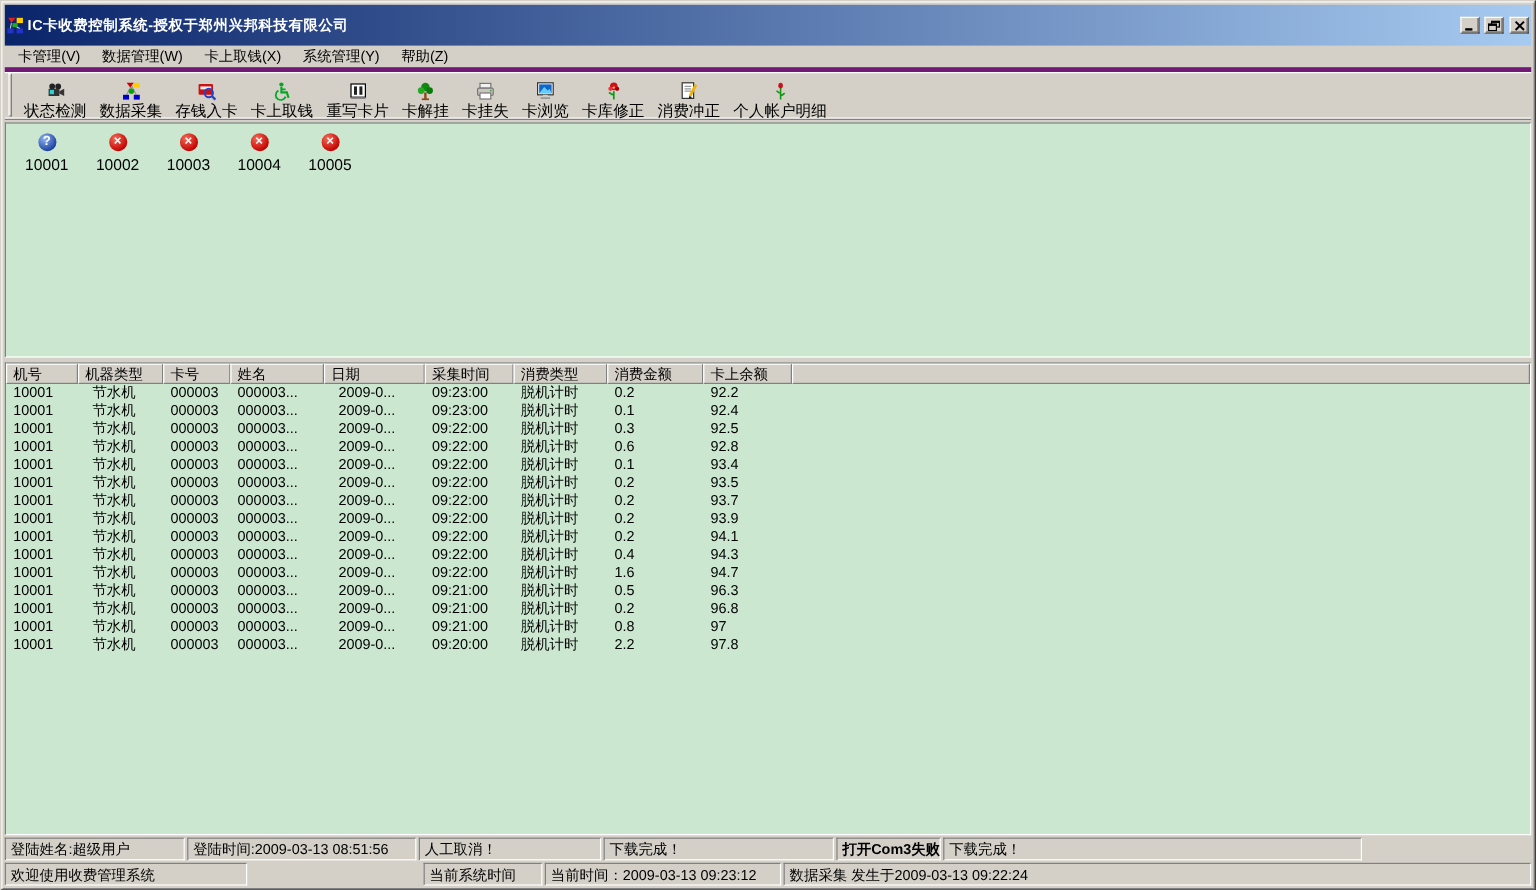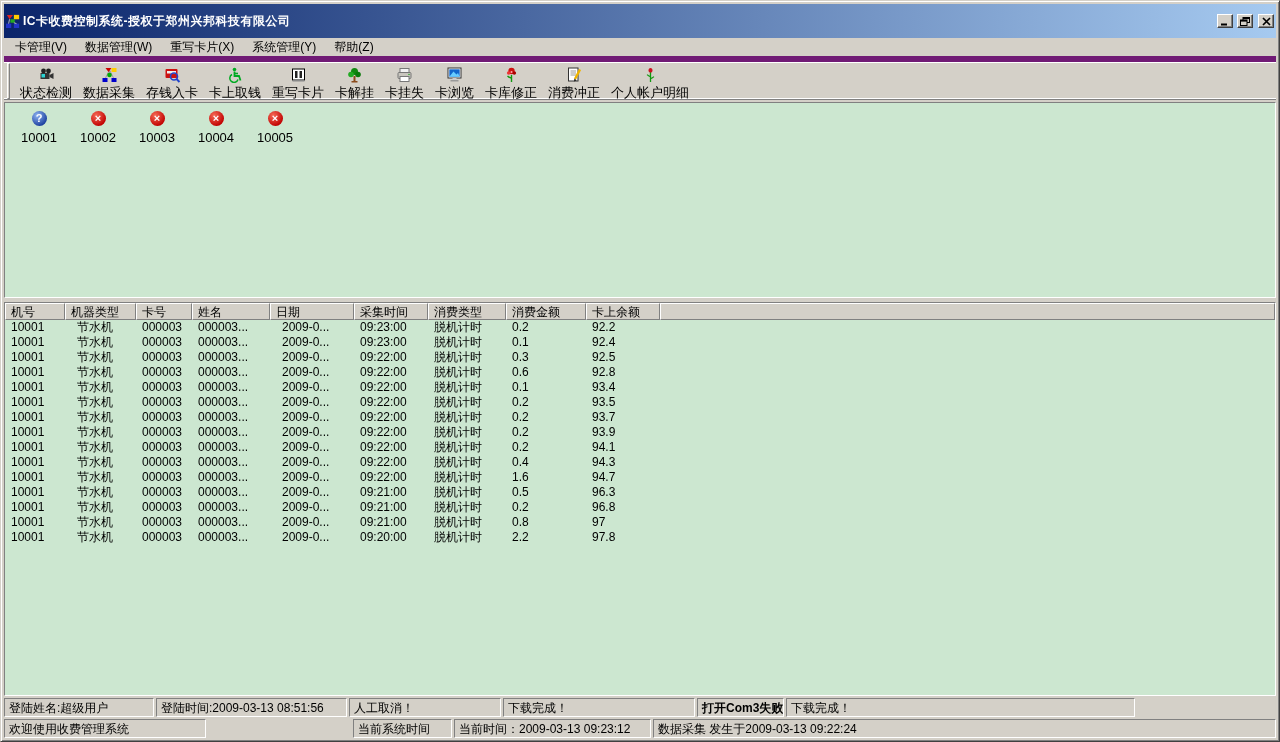--- a/index.html
+++ b/index.html
@@ -25,23 +25,23 @@
     box-shadow: inset -1px -1px 0 #808080;
     display:flex; align-items:center; justify-content:center; margin-left:1px; }
   .win-btn.close{ margin-left:2px; }
 
   
   .menubar{ height:18px; min-height:18px; display:flex; align-items:center; padding-left:2px; }
   .menu-item{ padding:2px 9px; white-space:nowrap; cursor:default; }
 
   
   .toolbar{ height:44px; min-height:44px;
-    border-top:6px solid #701a75; border-bottom:1px solid #808080;
+    border-top:4px solid #701a75; border-bottom:1px solid #808080;
     box-shadow: inset 0 1px 0 #ffffff, inset 0 -1px 0 #ffffff;
-    display:flex; align-items:center; padding:1px 2px; }
+    display:flex; align-items:flex-start; padding:1px 2px; }
   .grip{ width:3px; height:36px; margin:0 5px 0 1px;
     border-top:1px solid #fff; border-left:1px solid #fff;
     border-right:1px solid #808080; border-bottom:1px solid #808080; }
   .tool-buttons{ display:flex; align-items:flex-end; height:40px; }
   .tool-btn{ display:flex; flex-direction:column; align-items:center; justify-content:flex-end;
     height:40px; padding:1px 5px; margin-right:1px; font-size:13px; gap:2px; cursor:default; }
   .tb-icon{ width:18px; height:17px; display:flex; align-items:center; justify-content:center; }
   .tb-label{ white-space:nowrap; line-height:14px; }
 
   
@@ -141,21 +141,21 @@
         </svg>
     </span>
   </div>
 
   <div class="menubar">
 
       <span class="menu-item">卡管理(V)</span>
 
       <span class="menu-item">数据管理(W)</span>
 
-      <span class="menu-item">重写卡片(X)</span>
+      <span class="menu-item">卡上取钱(X)</span>
 
       <span class="menu-item">系统管理(Y)</span>
 
       <span class="menu-item">帮助(Z)</span>
     </div>
 
   <div class="toolbar">
     <div class="grip"></div>
     <div class="tool-buttons">
 

